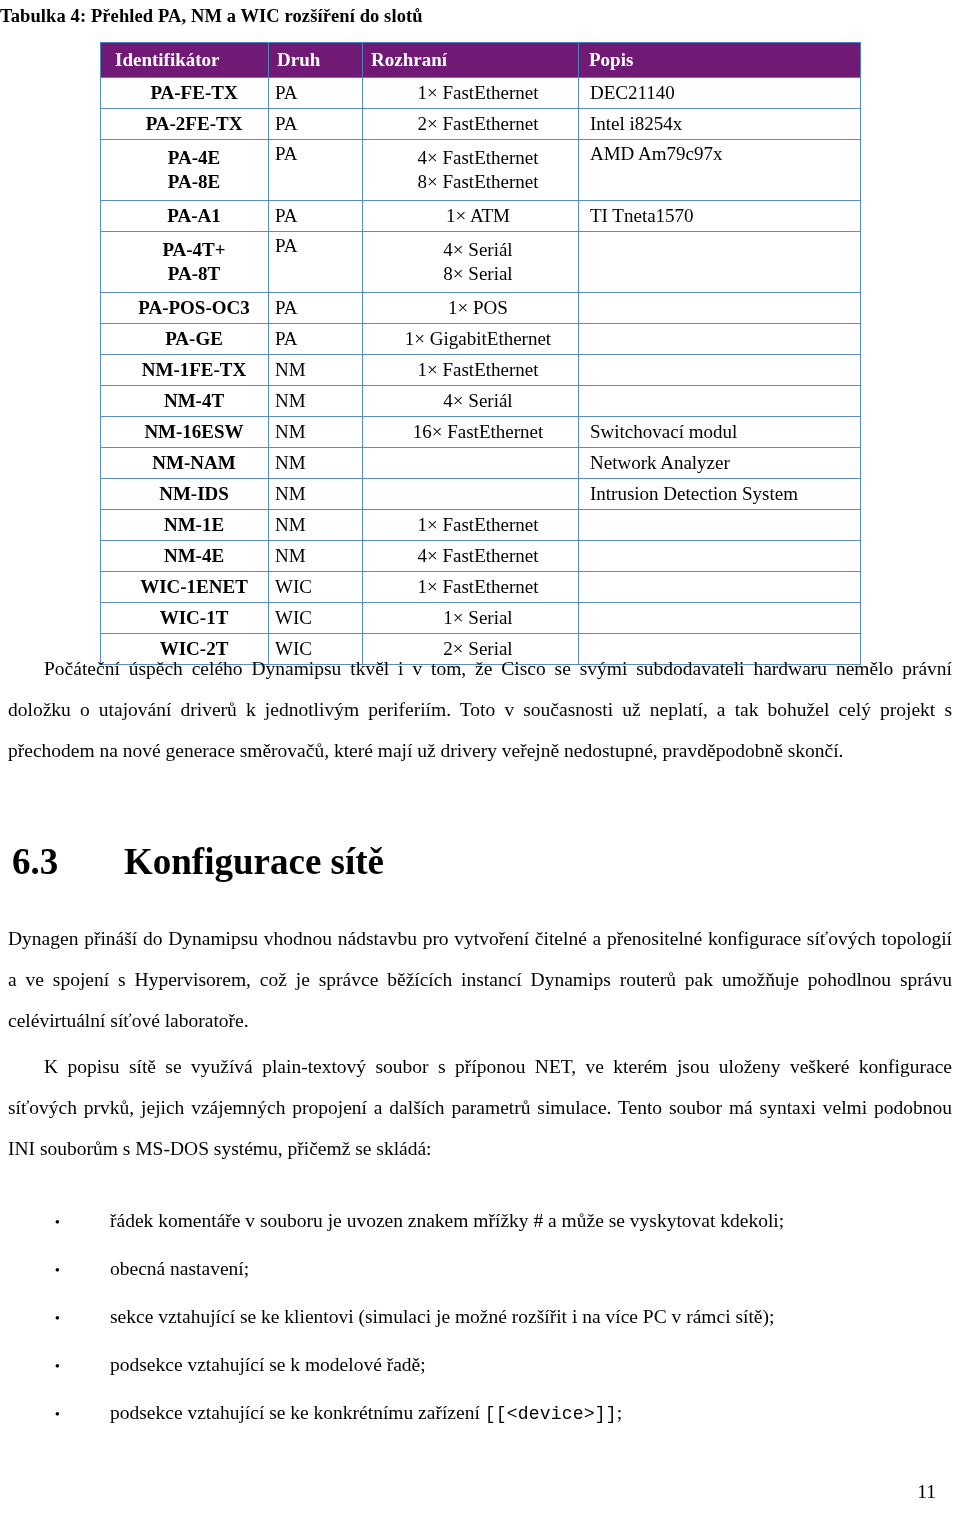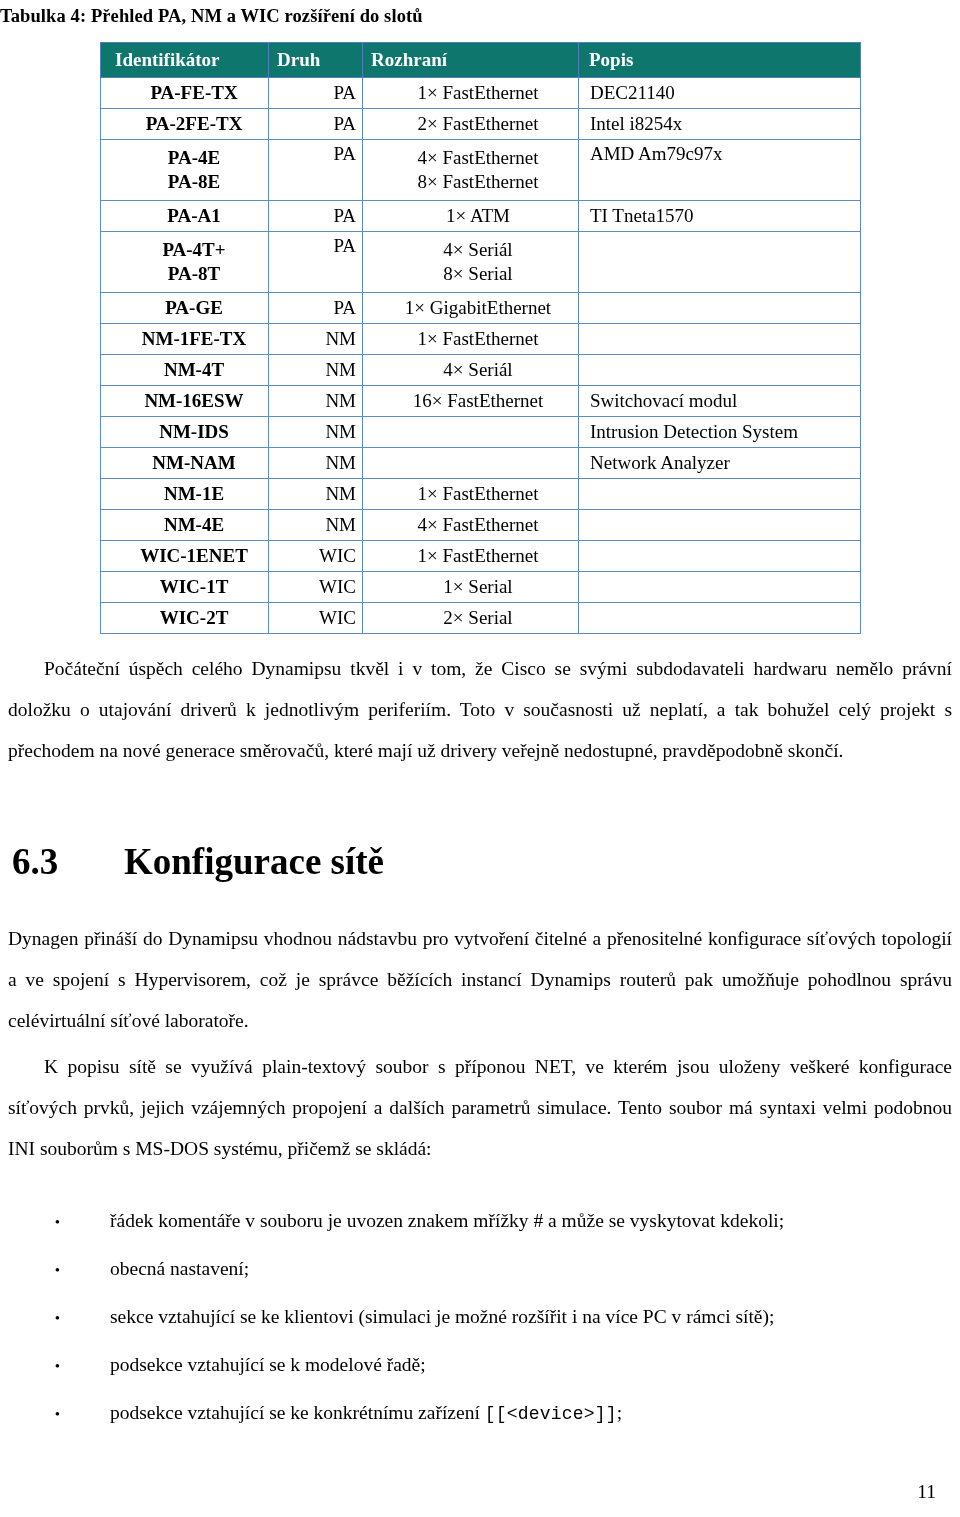--- a/index.html
+++ b/index.html
@@ -56,42 +56,42 @@
 
   table.slots th,
   table.slots td {
     border: 1.6px solid #5b8ac4;
     padding: 1px 6px;
     vertical-align: middle;
     line-height: 1.18;
     height: 28px;
   }
   table.slots thead th {
-    background: #0f766e;
+    background: #701a75;
     color: #ffffff;
     font-weight: bold;
     text-align: left;
     border-color: #4f81bd;
     height: 30px;
     padding-top: 2px;
     padding-bottom: 2px;
     font-size: 19px;
   }
   table.slots thead th.h-ident { padding-left: 14px; }
   table.slots thead th.h-druh  { padding-left: 8px; }
   table.slots thead th.h-rozhr { padding-left: 8px; }
   table.slots thead th.h-popis { padding-left: 10px; }
 
   table.slots td.col-id {
     text-align: center;
     font-weight: bold;
     padding-left: 25px;
   }
   table.slots td.col-kind {
-    text-align: right;
+    text-align: left;
     font-weight: normal;
   }
   table.slots td.col-iface {
     text-align: center;
     padding-left: 21px;
   }
   table.slots td.col-desc {
     text-align: left;
     padding-left: 11px;
   }
@@ -254,20 +254,34 @@
             <td class="col-iface">
               <span class="ln">4× Seriál</span>
               <span class="ln">8× Serial</span>
             </td>
             <td class="col-desc">
               <span class="ln"></span>
             </td>
           </tr>
           <tr>
             <td class="col-id">
+              <span class="ln">PA-POS-OC3</span>
+            </td>
+            <td class="col-kind">
+              <span class="ln">PA</span>
+            </td>
+            <td class="col-iface">
+              <span class="ln">1× POS</span>
+            </td>
+            <td class="col-desc">
+              <span class="ln"></span>
+            </td>
+          </tr>
+          <tr>
+            <td class="col-id">
               <span class="ln">PA-GE</span>
             </td>
             <td class="col-kind">
               <span class="ln">PA</span>
             </td>
             <td class="col-iface">
               <span class="ln">1× GigabitEthernet</span>
             </td>
             <td class="col-desc">
               <span class="ln"></span>
@@ -310,44 +324,44 @@
             </td>
             <td class="col-iface">
               <span class="ln">16× FastEthernet</span>
             </td>
             <td class="col-desc">
               <span class="ln">Switchovací modul</span>
             </td>
           </tr>
           <tr>
             <td class="col-id">
+              <span class="ln">NM-NAM</span>
+            </td>
+            <td class="col-kind">
+              <span class="ln">NM</span>
+            </td>
+            <td class="col-iface">
+              <span class="ln"></span>
+            </td>
+            <td class="col-desc">
+              <span class="ln">Network Analyzer</span>
+            </td>
+          </tr>
+          <tr>
+            <td class="col-id">
               <span class="ln">NM-IDS</span>
             </td>
             <td class="col-kind">
               <span class="ln">NM</span>
             </td>
             <td class="col-iface">
               <span class="ln"></span>
             </td>
             <td class="col-desc">
               <span class="ln">Intrusion Detection System</span>
-            </td>
-          </tr>
-          <tr>
-            <td class="col-id">
-              <span class="ln">NM-NAM</span>
-            </td>
-            <td class="col-kind">
-              <span class="ln">NM</span>
-            </td>
-            <td class="col-iface">
-              <span class="ln"></span>
-            </td>
-            <td class="col-desc">
-              <span class="ln">Network Analyzer</span>
             </td>
           </tr>
           <tr>
             <td class="col-id">
               <span class="ln">NM-1E</span>
             </td>
             <td class="col-kind">
               <span class="ln">NM</span>
             </td>
             <td class="col-iface">

